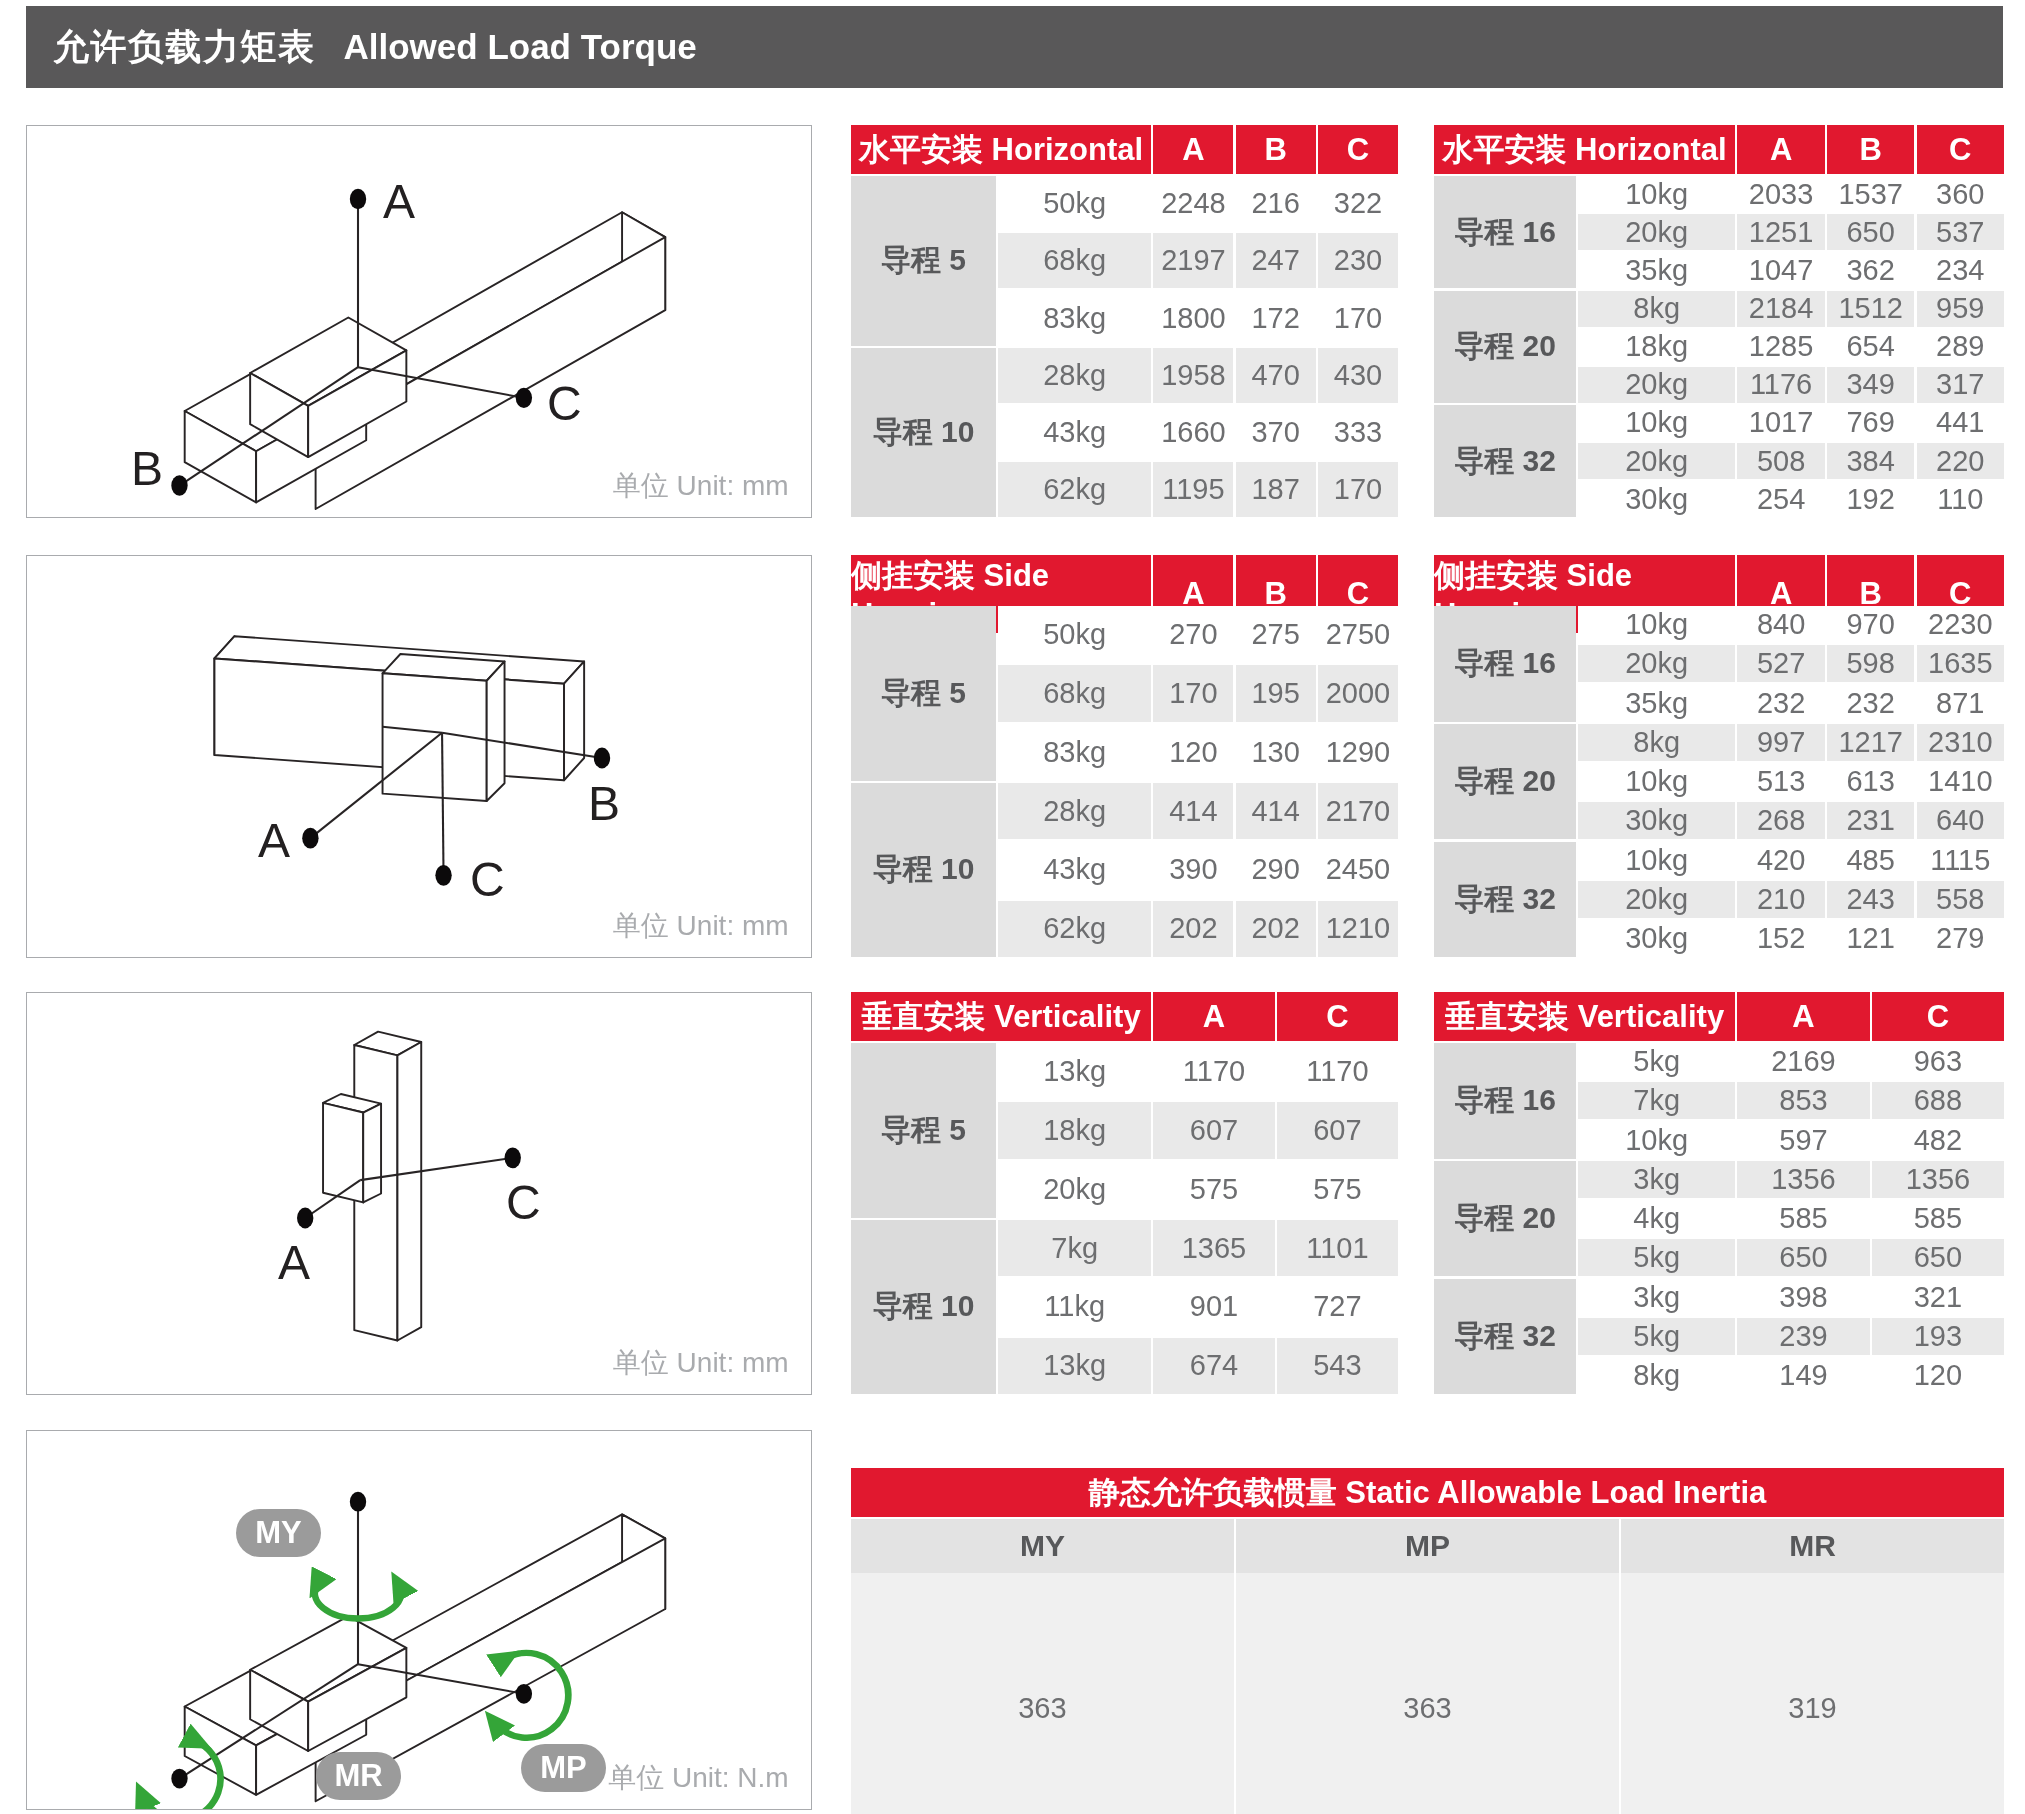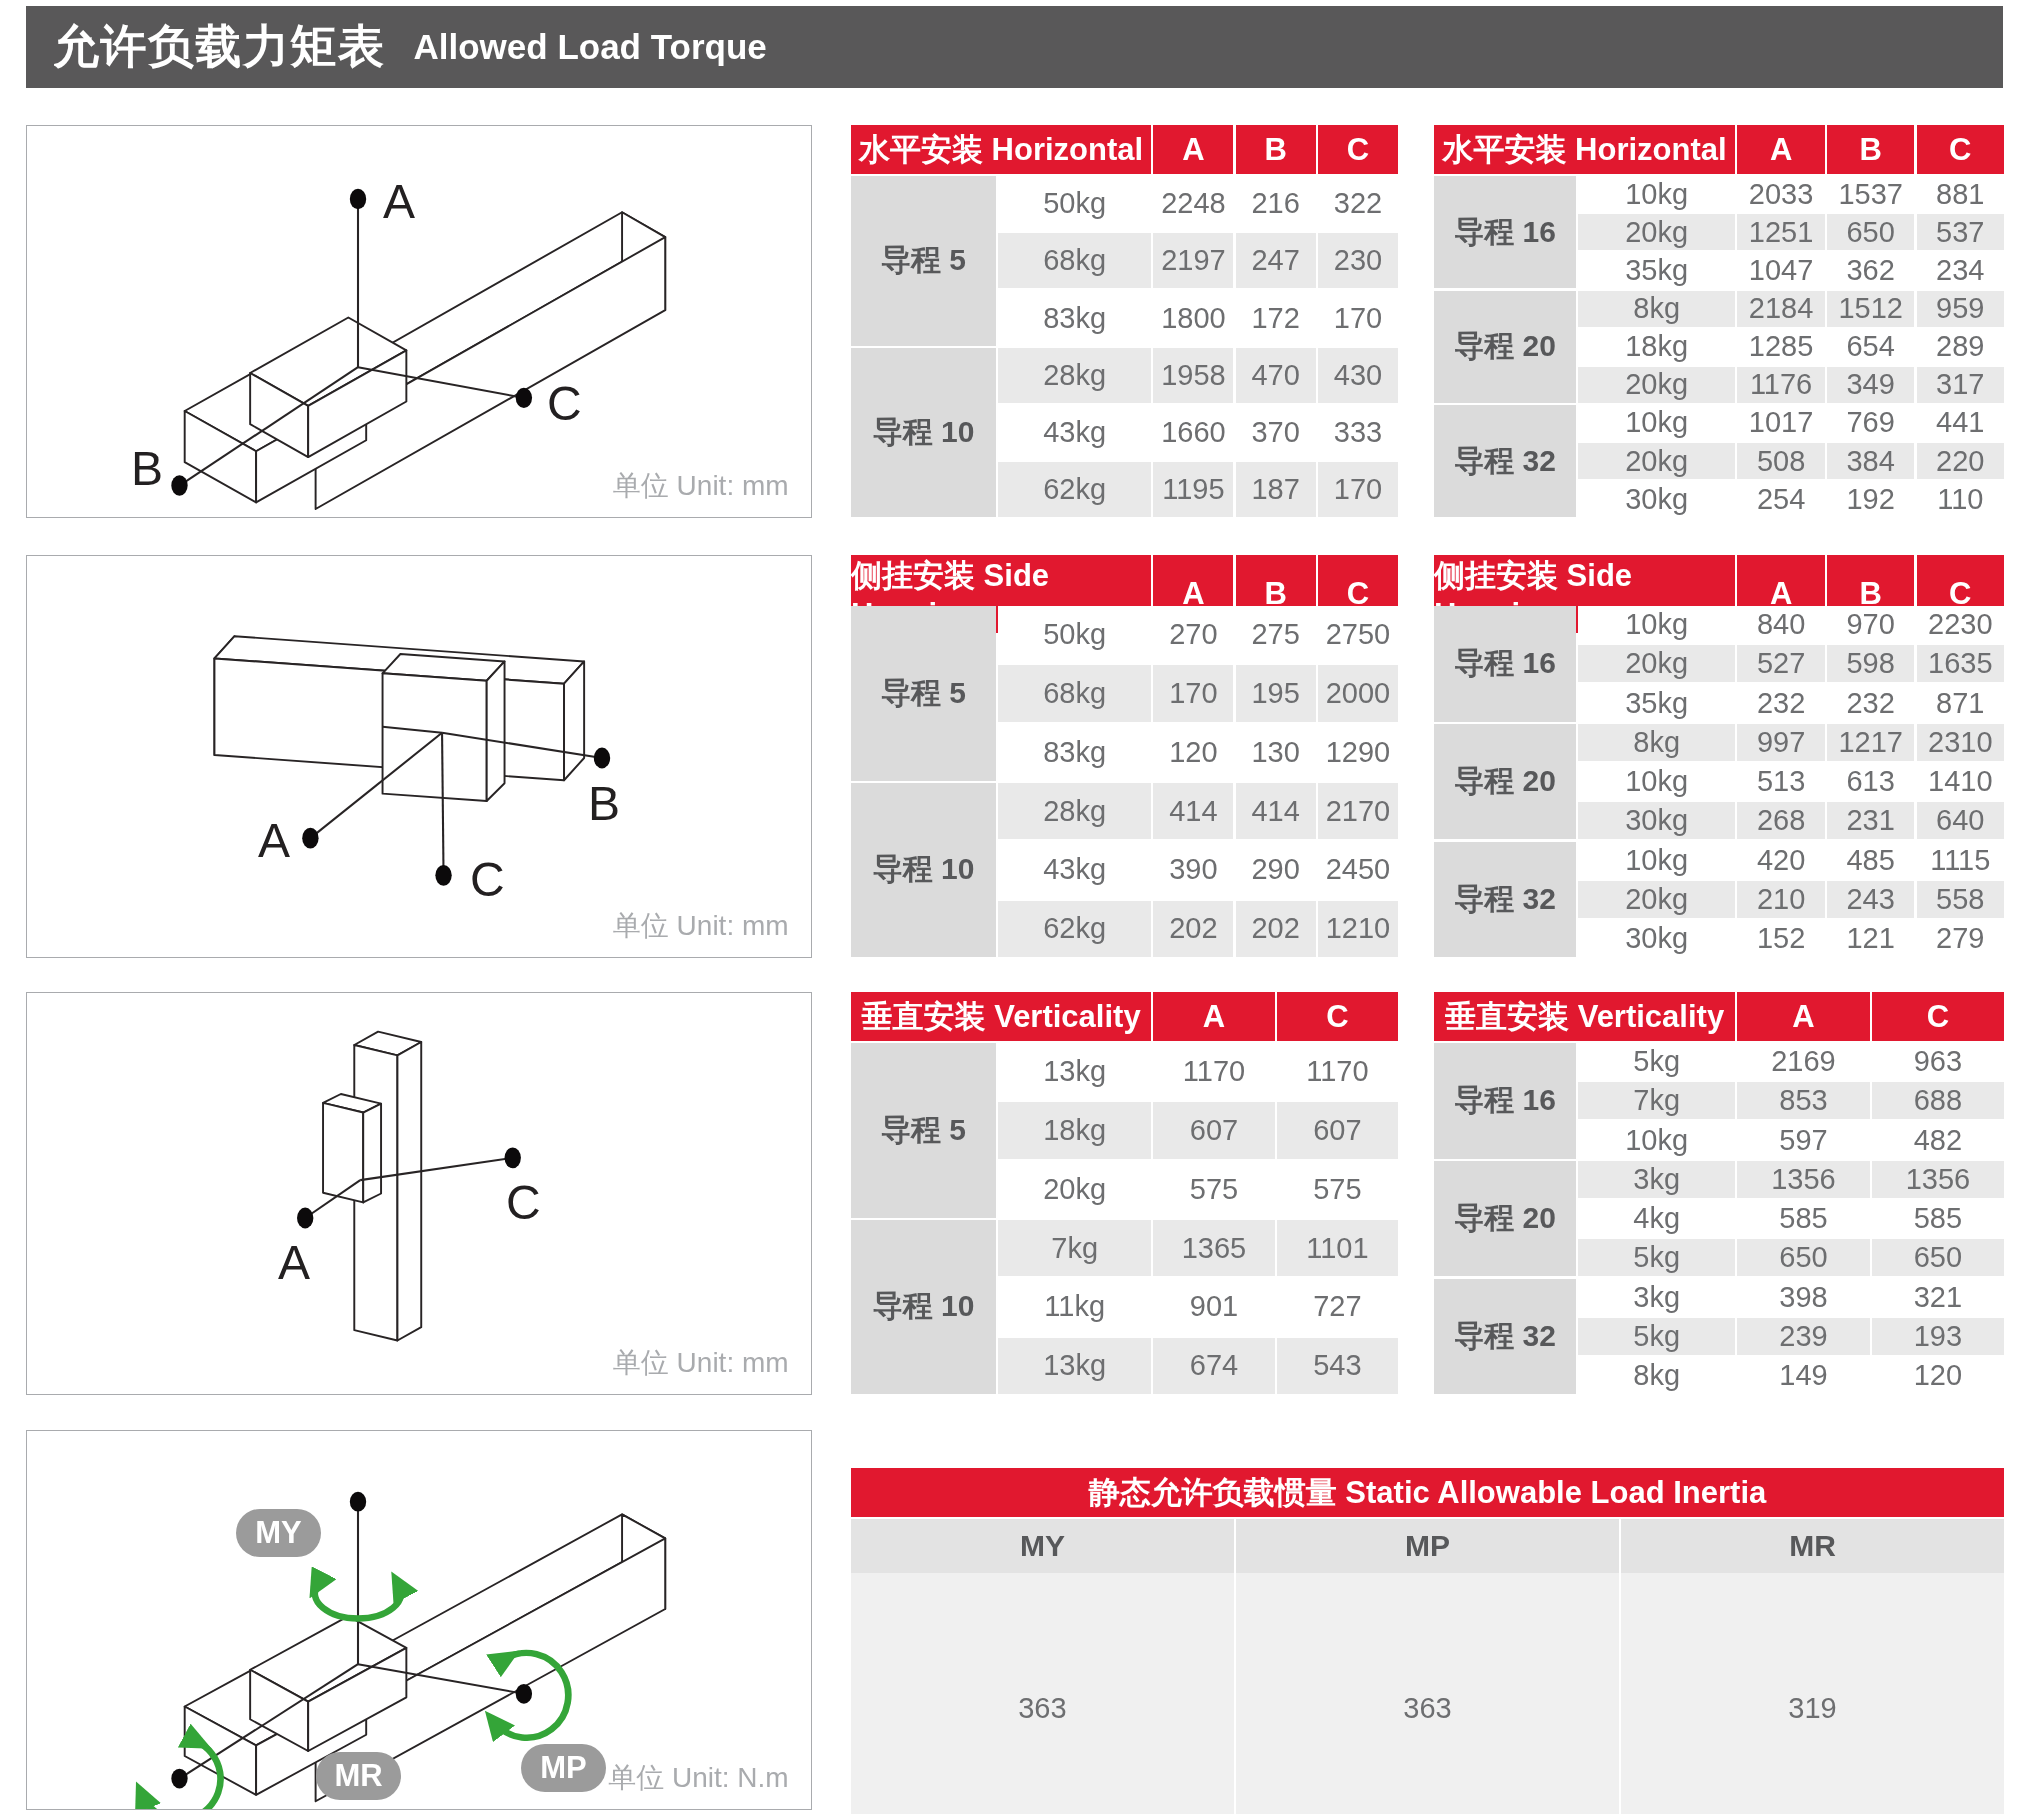--- a/index.html
+++ b/index.html
@@ -7,21 +7,21 @@
     --ink:#6d6e70; --lead:#57585a; --line:#282425;
     --stripe:#e9e9e9; --leadbg:#dbdbdb; --border:#a9abae; --unit:#a9abae;
   }
   *{margin:0;padding:0;box-sizing:border-box}
   html,body{width:2025px;height:1814px;background:#fff;overflow:hidden;
     font-family:"Liberation Sans","DejaVu Sans",sans-serif;}
 
   
   .titlebar{position:absolute;left:26px;top:6px;width:1977px;height:82px;
     background:var(--titlebar);display:flex;align-items:center;gap:28px;padding-left:27px}
-  .t-zh{color:#fff;font-size:46px;font-weight:bold;letter-spacing:1.5px}
+  .t-zh{color:#fff;font-size:36px;font-weight:bold;letter-spacing:1.5px}
   .t-en{color:#fff;font-size:35px;font-weight:bold}
 
   
   .dbox{position:absolute;left:26px;width:786px;background:#fff;border:1.5px solid var(--border)}
   .dbox svg{position:absolute;left:0;top:0;width:100%;height:100%}
   .draw polygon{fill:#fff;stroke:var(--line);stroke-width:2.6;stroke-linejoin:round}
   .axisline{stroke:var(--line);stroke-width:2.8}
   .dot{fill:#0c0a0b}
   .axis{position:absolute;font-size:48px;font-weight:500;color:#232021;line-height:1}
   .unit{position:absolute;right:22.4px;bottom:12px;font-size:28px;color:var(--unit)}
@@ -208,21 +208,21 @@
     <div class="th title">水平安装 Horizontal</div>
     <div class="th">A</div>
     <div class="th">B</div>
     <div class="th">C</div>
   </div>
   <div class="tbody cols3R" style="height:341px">
       <div class="g-label" style="grid-area: 1 / 1 / span 3;">导程 16</div>
       <div class="cell odd" style="grid-area: 1 / 2;">10kg</div>
       <div class="cell odd" style="grid-area: 1 / 3;">2033</div>
       <div class="cell odd" style="grid-area: 1 / 4;">1537</div>
-      <div class="cell odd" style="grid-area: 1 / 5;">881</div>
+      <div class="cell odd" style="grid-area: 1 / 5;">360</div>
       <div class="cell even" style="grid-area: 2 / 2;">20kg</div>
       <div class="cell even" style="grid-area: 2 / 3;">1251</div>
       <div class="cell even" style="grid-area: 2 / 4;">650</div>
       <div class="cell even" style="grid-area: 2 / 5;">537</div>
       <div class="cell odd" style="grid-area: 3 / 2;">35kg</div>
       <div class="cell odd" style="grid-area: 3 / 3;">1047</div>
       <div class="cell odd" style="grid-area: 3 / 4;">362</div>
       <div class="cell odd" style="grid-area: 3 / 5;">234</div>
       <div class="g-label" style="grid-area: 4 / 1 / span 3;">导程 20</div>
       <div class="cell even" style="grid-area: 4 / 2;">8kg</div>

